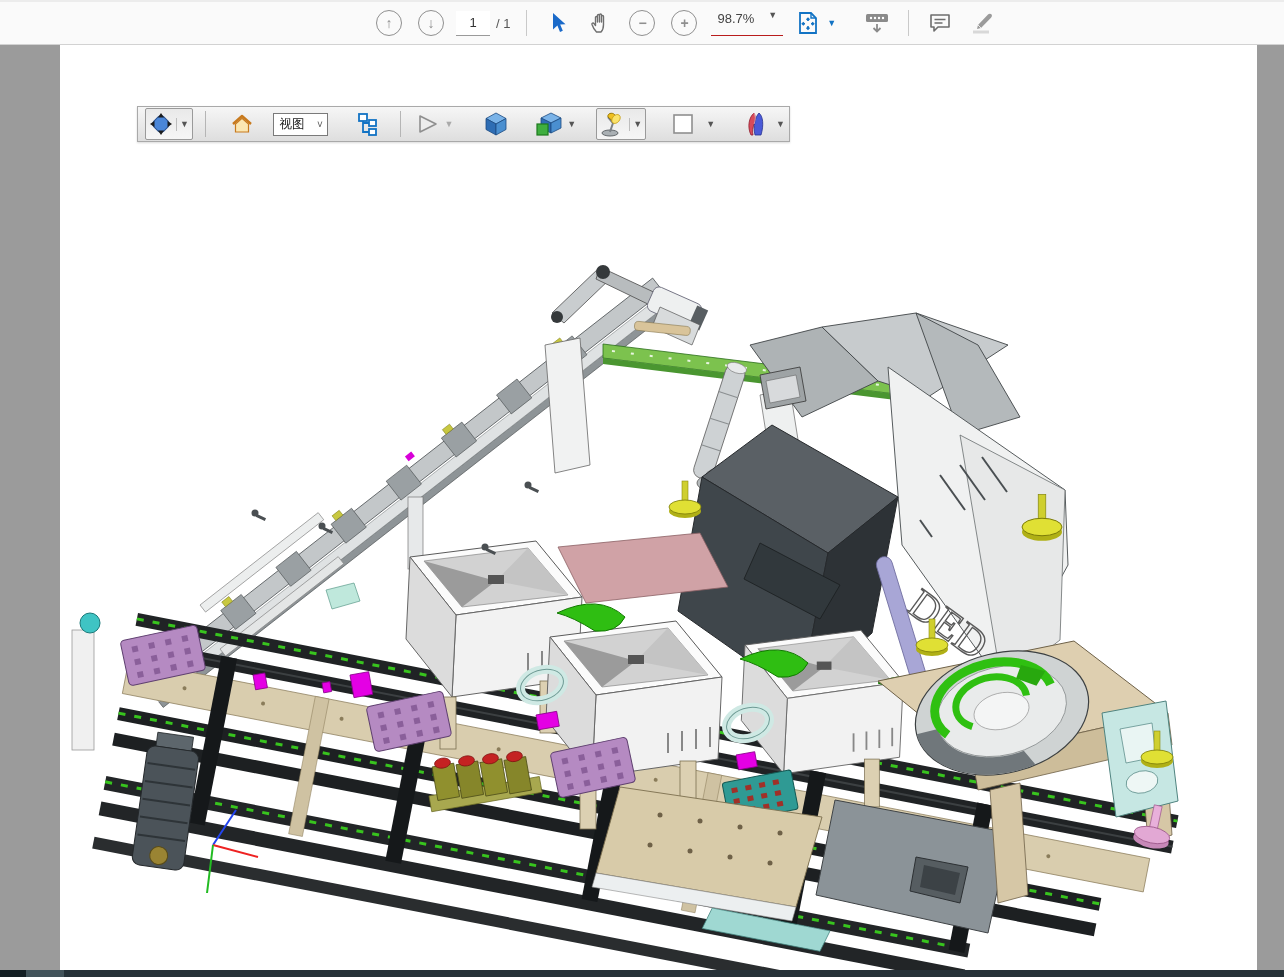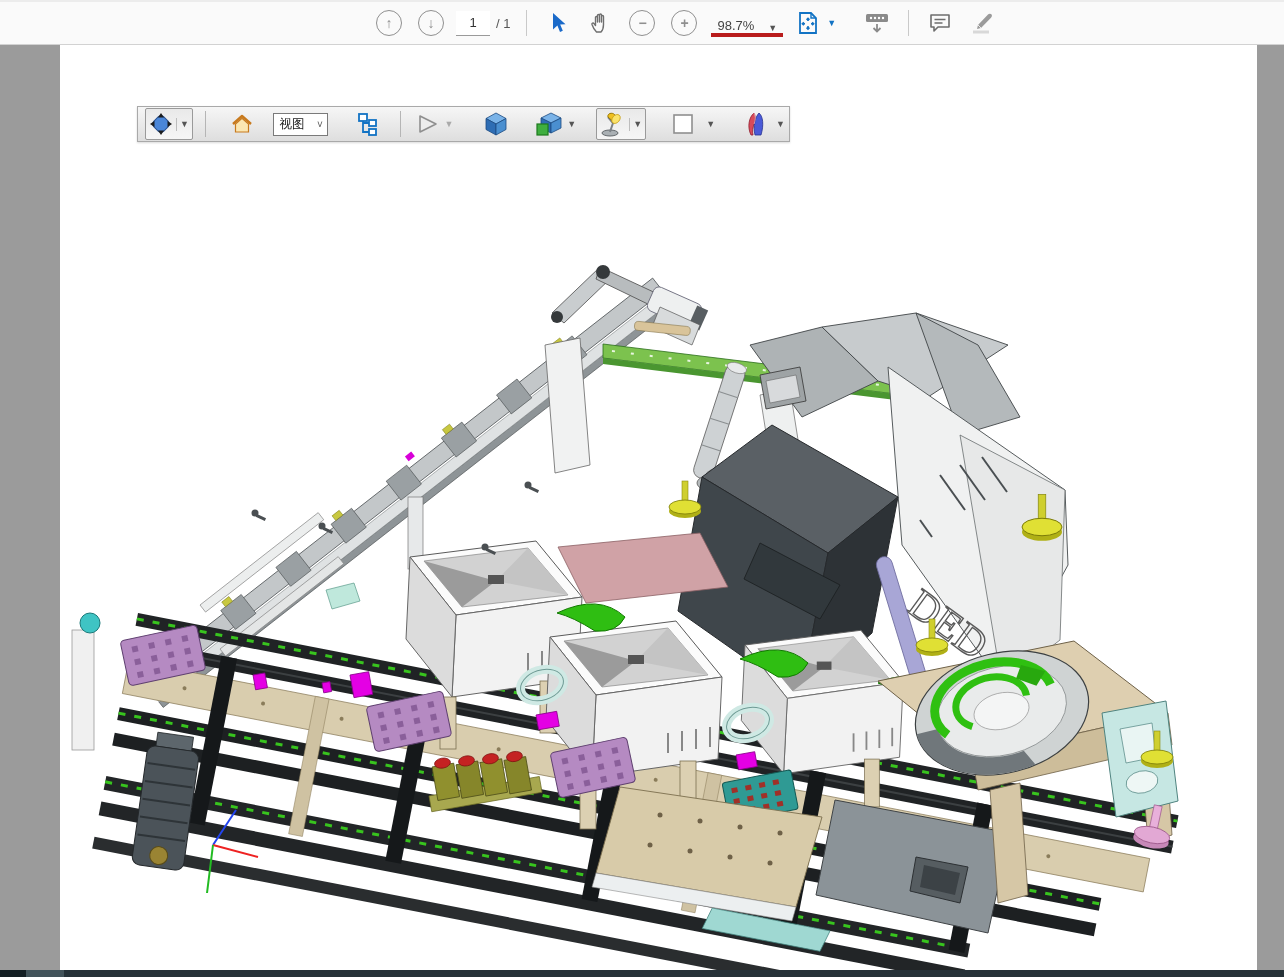--- a/index.html
+++ b/index.html
@@ -8,21 +8,21 @@
   
   .main-toolbar{position:absolute;left:0;top:0;width:1284px;height:45px;background:#fafafa;
     border-top:2px solid #ececec;border-bottom:1px solid #d2d2d2;box-sizing:border-box;}
   .mt-row{position:absolute;left:368px;top:0;height:42px;display:flex;align-items:center;}
   .tbtn{display:flex;align-items:center;justify-content:center;width:34px;height:34px;margin:0 4px;cursor:pointer;}
   .circ{width:24px;height:24px;border:1.6px solid #8f8f8f;border-radius:50%;display:flex;align-items:center;justify-content:center;color:#8f8f8f;font-size:14px;font-weight:bold;line-height:1;}
   .pagebox{width:34px;height:24px;background:#fff;border-bottom:1px solid #9a9a9a;display:flex;align-items:center;justify-content:center;margin:0 4px;}
   .pagebox input{width:30px;border:0;outline:0;text-align:center;font-size:13px;color:#333;background:transparent;font-family:"Liberation Sans",sans-serif;}
   .pagetotal{font-size:13px;color:#555;margin:0 6px 0 2px;}
   .vdiv{width:1px;height:26px;background:#c9c9c9;margin:0 10px;}
-  .zoombox{display:flex;align-items:flex-end;border-bottom:4px solid #b91c1c;height:24px;padding:0 6px;margin:8px 6px;}
+  .zoombox{display:flex;align-items:flex-start;border-bottom:1px solid #b91c1c;height:24px;padding:0 6px;margin:8px 6px;}
   .zoomval{font-size:13px;color:#444;margin-right:14px;}
   .caret{font-size:9px;color:#555;line-height:1;}
   .caret.blue{color:#1273c4;}
   .mt-svg{display:block;}
 
   
   .doc-area{position:absolute;left:0;top:45px;width:1284px;height:925px;background:#9b9b9b;}
   .page{position:absolute;left:60px;top:0;width:1197px;height:926px;background:#ffffff;}
 
   

